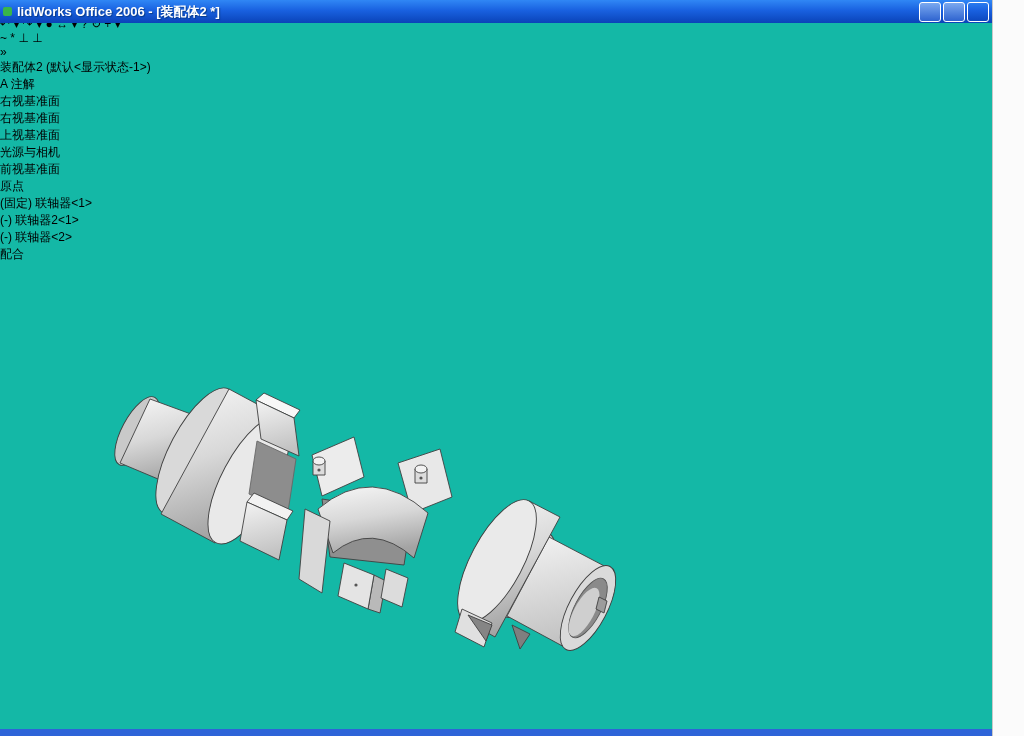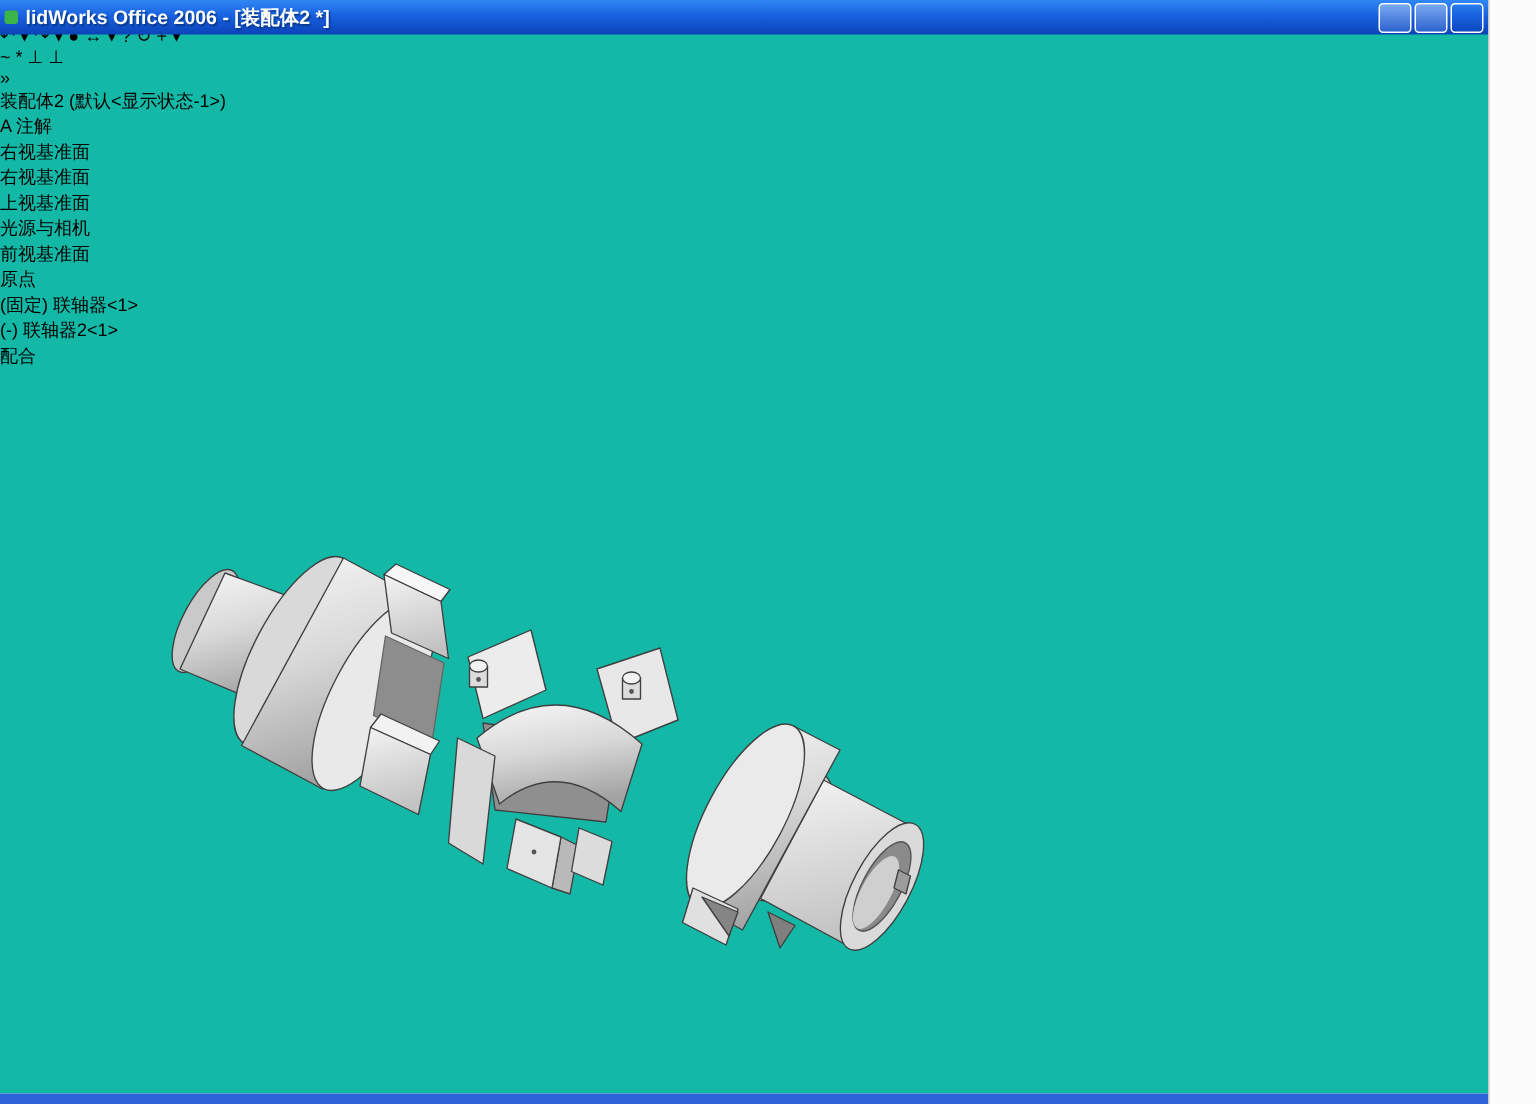--- a/index.html
+++ b/index.html
@@ -310,20 +310,25 @@
             <span class="exp"></span>
             <span class="ti ti-part"></span>
             <span>(固定) 联轴器&lt;1&gt;</span>
           </div>
           <div class="trow child">
             <span class="exp"></span>
             <span class="ti ti-part"></span>
             <span>(-) 联轴器2&lt;1&gt;</span>
           </div>
           <div class="trow child">
+            <span class="exp"></span>
+            <span class="ti ti-part"></span>
+            <span>(-) 联轴器&lt;2&gt;</span>
+          </div>
+          <div class="trow child">
             <span class="exp hid"></span>
             <span class="ti ti-mates"></span>
             <span>配合</span>
           </div>
           <div class="rollback"></div>
         </div>
       </div>
 
       <div class="splitter"></div>
 

